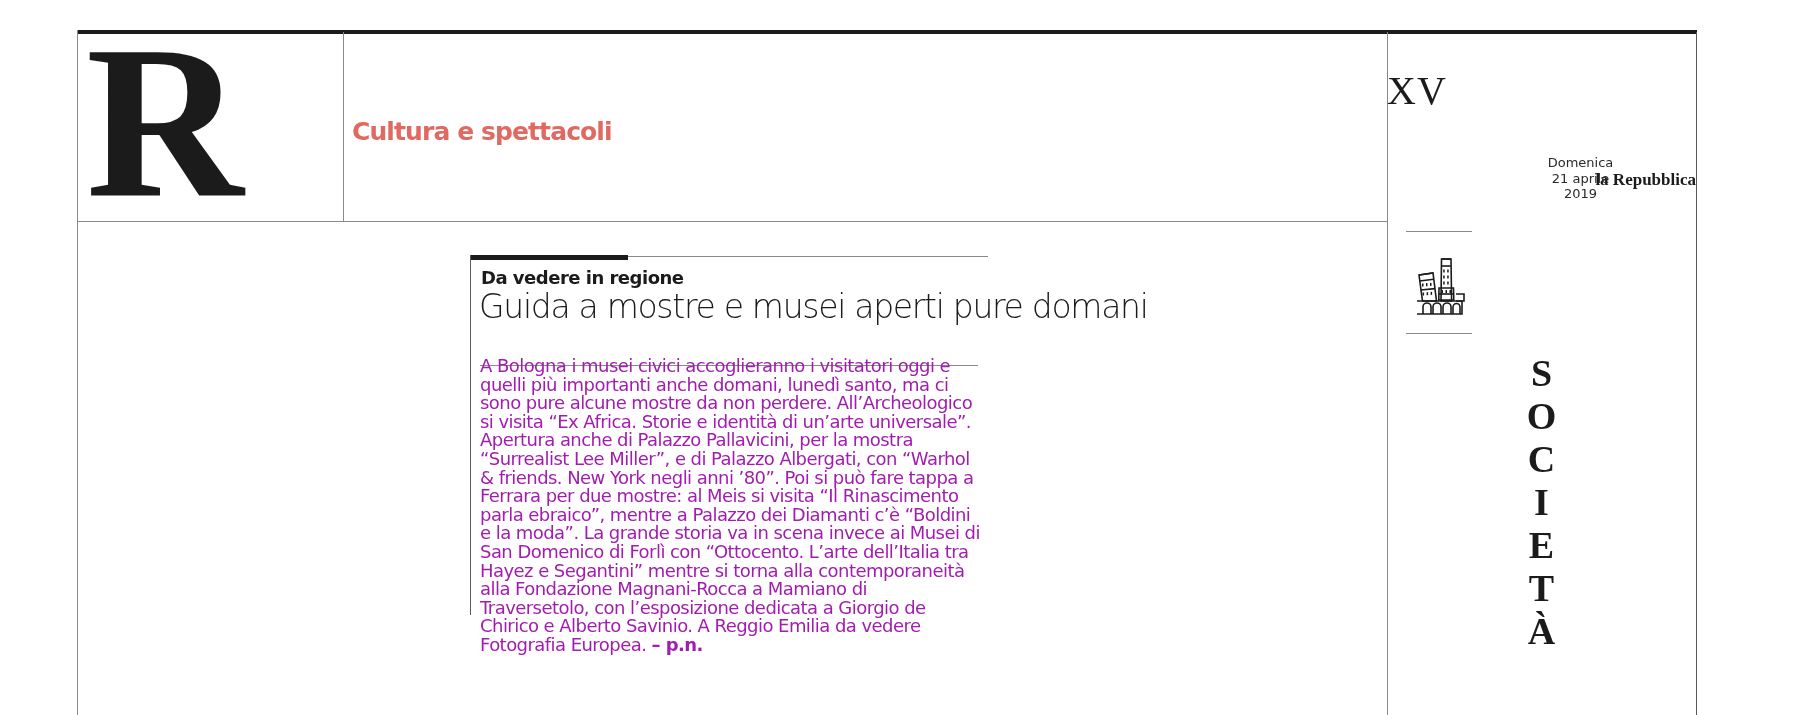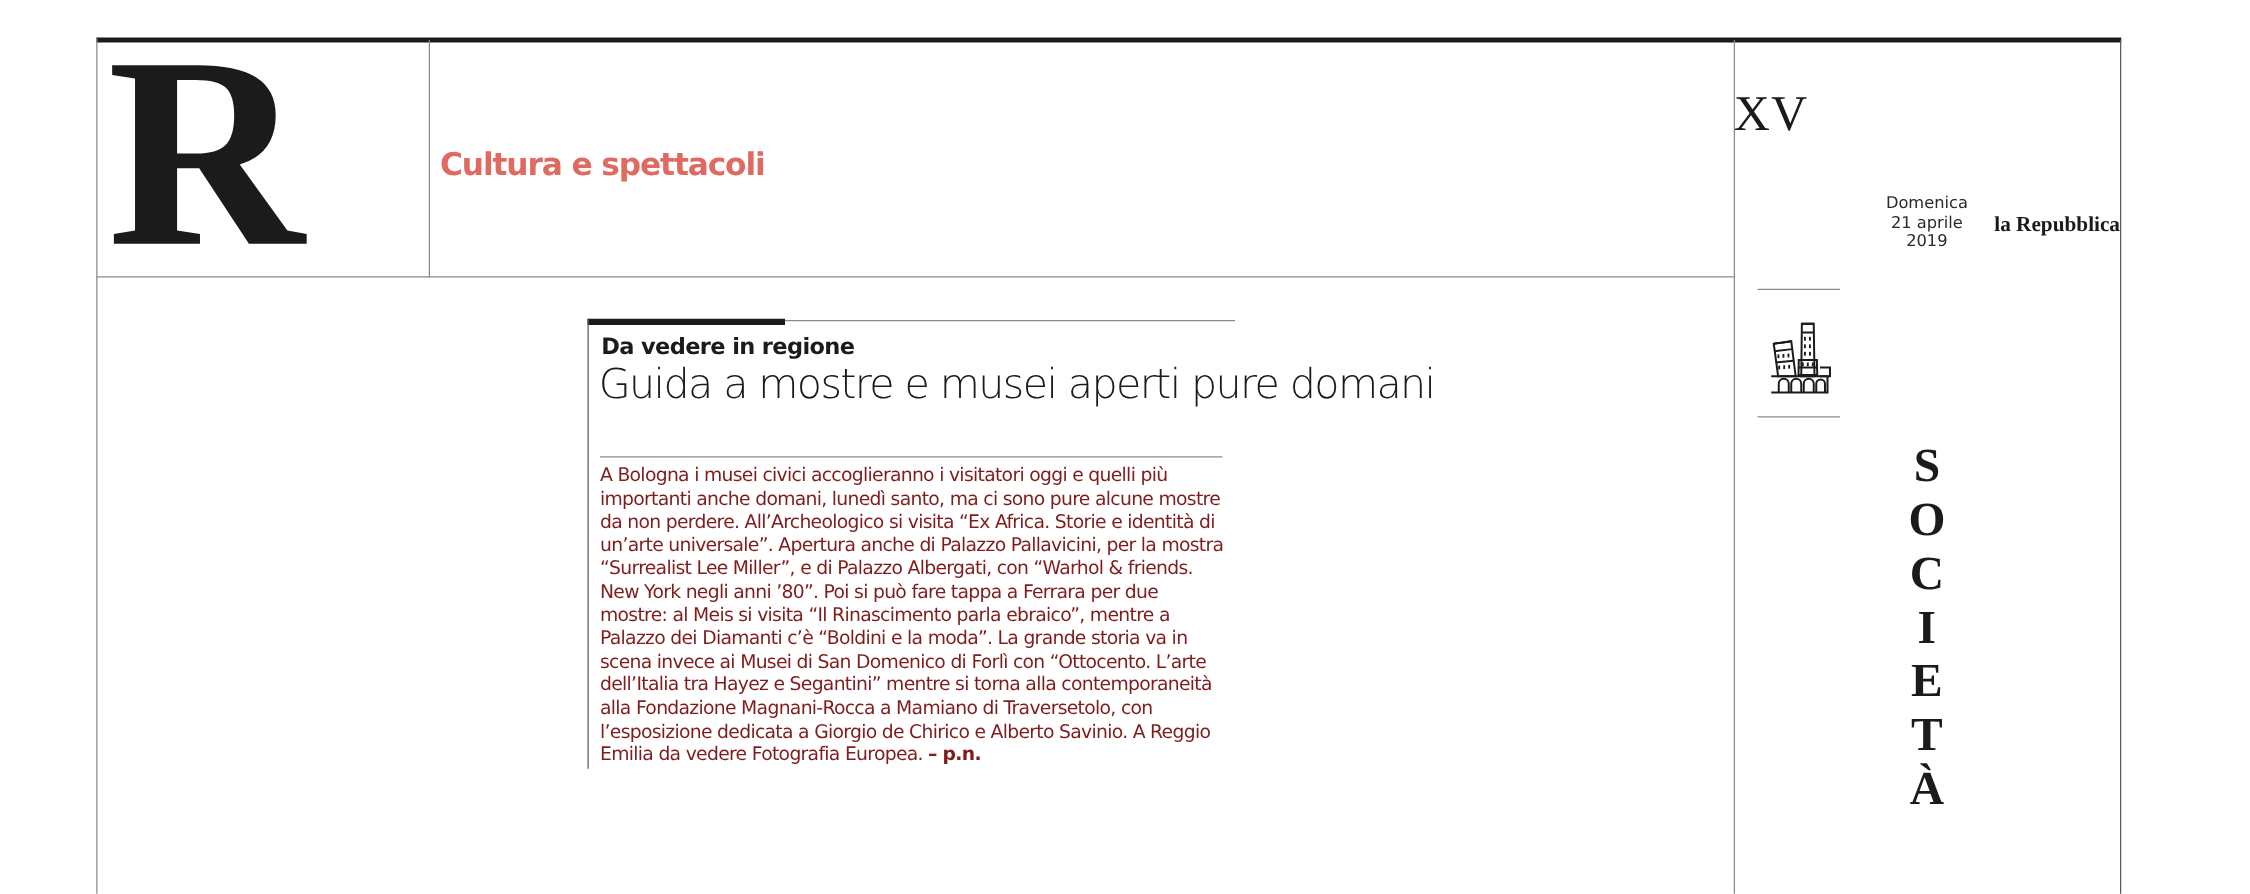--- a/index.html
+++ b/index.html
@@ -122,20 +122,21 @@
   .sb-date {
     position: absolute;
     left: 1387px;
     top: 155px;
     width: 309px;
     text-align: center;
     font-family: "DejaVu Sans", sans-serif;
     font-size: 13px;
     line-height: 15.5px;
     color: #2a2a2a;
+    padding-left: 39px;
   }
   .sb-divider {
     position: absolute;
     left: 1406px;
     top: 231px;
     width: 66px;
     height: 1px;
     background: #8a8a8a;
   }
   .sb-divider-2 {
@@ -227,27 +228,27 @@
     position: absolute;
     left: 10px;
     top: 110px;
     width: 498px;
     height: 1px;
     background: #8a8a8a;
   }
   .art-body {
     position: absolute;
     left: 10px;
-    top: 116px;
+    top: 102px;
     width: 500px;
     font-family: "DejaVu Sans", sans-serif;
-    font-size: 15px;
+    font-size: 18px;
     line-height: 18.6px;
     letter-spacing: -0.55px;
-    color: #7f1d1d;
+    color: #a21caf;
     text-align: left;
   }
   .art-body b { font-weight: bold; }
 </style>
 </head>
 <body>
 
 <div id="page">
 
   <div class="rule-top"></div>

